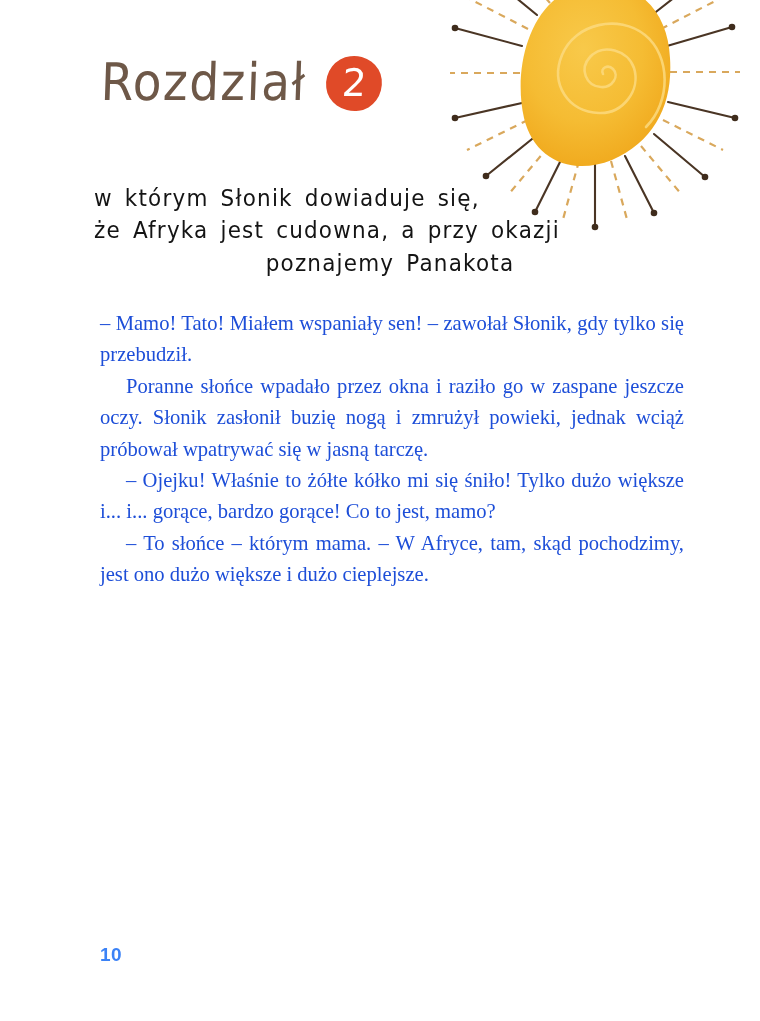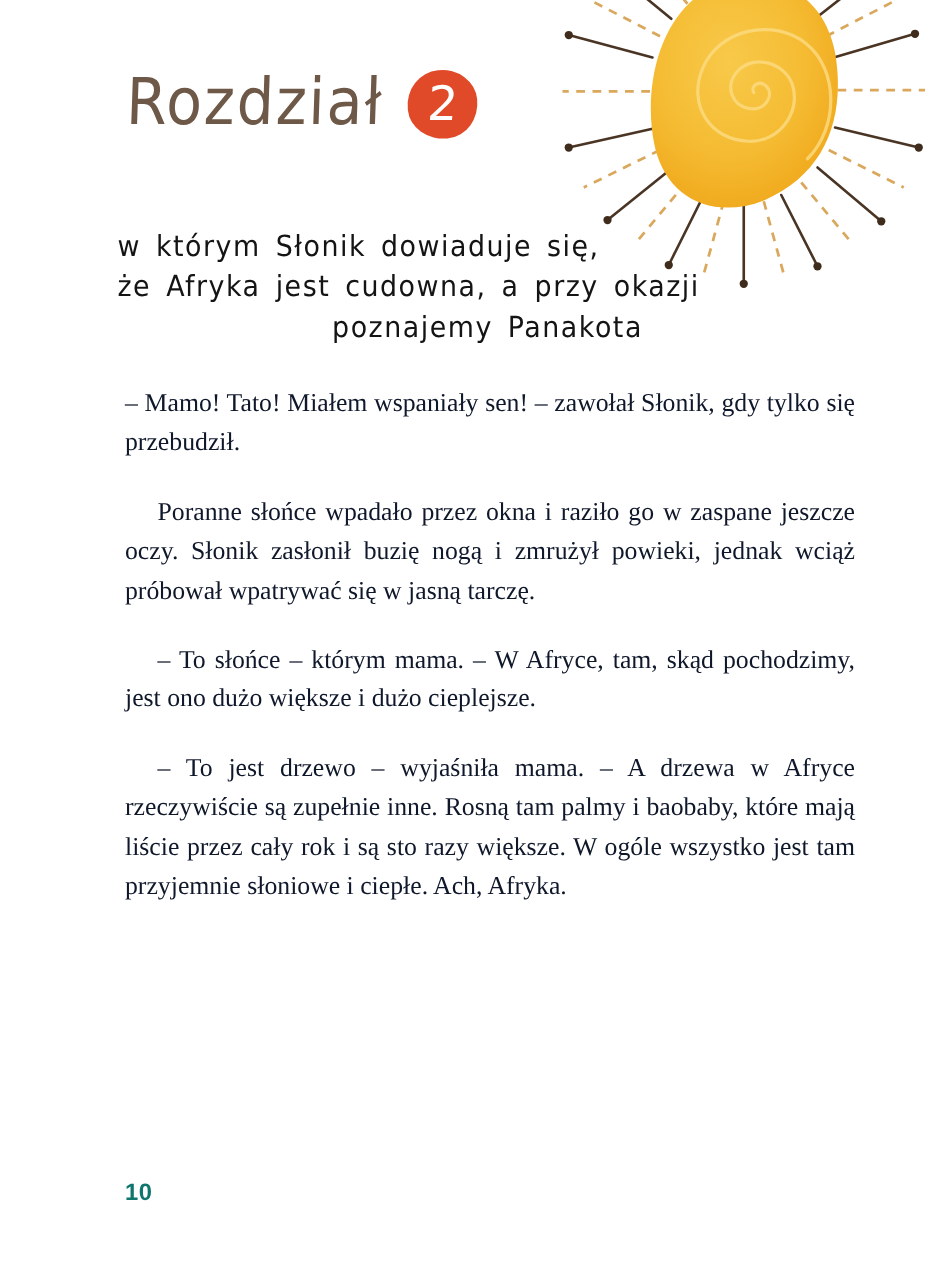--- a/index.html
+++ b/index.html
@@ -114,36 +114,35 @@
     top: 308px;
     width: 584px;
   }
   .body-text p {
     margin: 0;
     font-size: 20.6px;
     line-height: 31.4px;
     text-align: justify;
     text-justify: inter-word;
     hyphens: manual;
-    color: #0f172a;
+    color: #1d4ed8;
   }
   .body-text p.indent {
     text-indent: 26px;
-    margin-top: 24px;
   }
 
   
   .page-number {
     position: absolute;
     left: 100px;
     top: 944px;
     font-family: "Liberation Sans", "DejaVu Sans", sans-serif;
     font-size: 19px;
     font-weight: 700;
-    color: #0f766e;
+    color: #3b82f6;
     letter-spacing: 0.5px;
   }
 </style>
 </head>
 <body>
 
 <div class="page">
 
   <div class="sun-illustration">
     <svg viewBox="0 0 350 350" xmlns="http://www.w3.org/2000/svg" aria-hidden="true">
@@ -239,19 +238,19 @@
 
   <div class="chapter-subtitle">
     <span class="sub-line line-1">w którym Słonik dowiaduje się,</span>
     <span class="sub-line line-2">że Afryka jest cudowna, a przy okazji</span>
     <span class="sub-line line-3">poznajemy Panakota</span>
   </div>
 
   <div class="body-text">
     <p>– Mamo! Tato! Miałem wspaniały sen! – zawołał Słonik, gdy tylko się przebudził.</p>
     <p class="indent">Poranne słońce wpadało przez okna i raziło go w zaspane jeszcze oczy. Słonik zasłonił buzię nogą i zmrużył powieki, jednak wciąż próbował wpatrywać się w jasną tarczę.</p>
+    <p class="indent">– Ojejku! Właśnie to żółte kółko mi się śniło! Tylko dużo większe i... i... gorące, bardzo gorące! Co to jest, mamo?</p>
     <p class="indent">– To słońce – którym mama. – W Afryce, tam, skąd pochodzimy, jest ono dużo większe i dużo cieplejsze.</p>
-    <p class="indent">– To jest drzewo – wyjaśniła mama. – A drzewa w Afryce rzeczywiście są zupełnie inne. Rosną tam palmy i baobaby, które mają liście przez cały rok i są sto razy większe. W ogóle wszystko jest tam przyjemnie słoniowe i ciepłe. Ach, Afryka.</p>
   </div>
 
   <div class="page-number">10</div>
 
 </div>
 
 </body></html>

